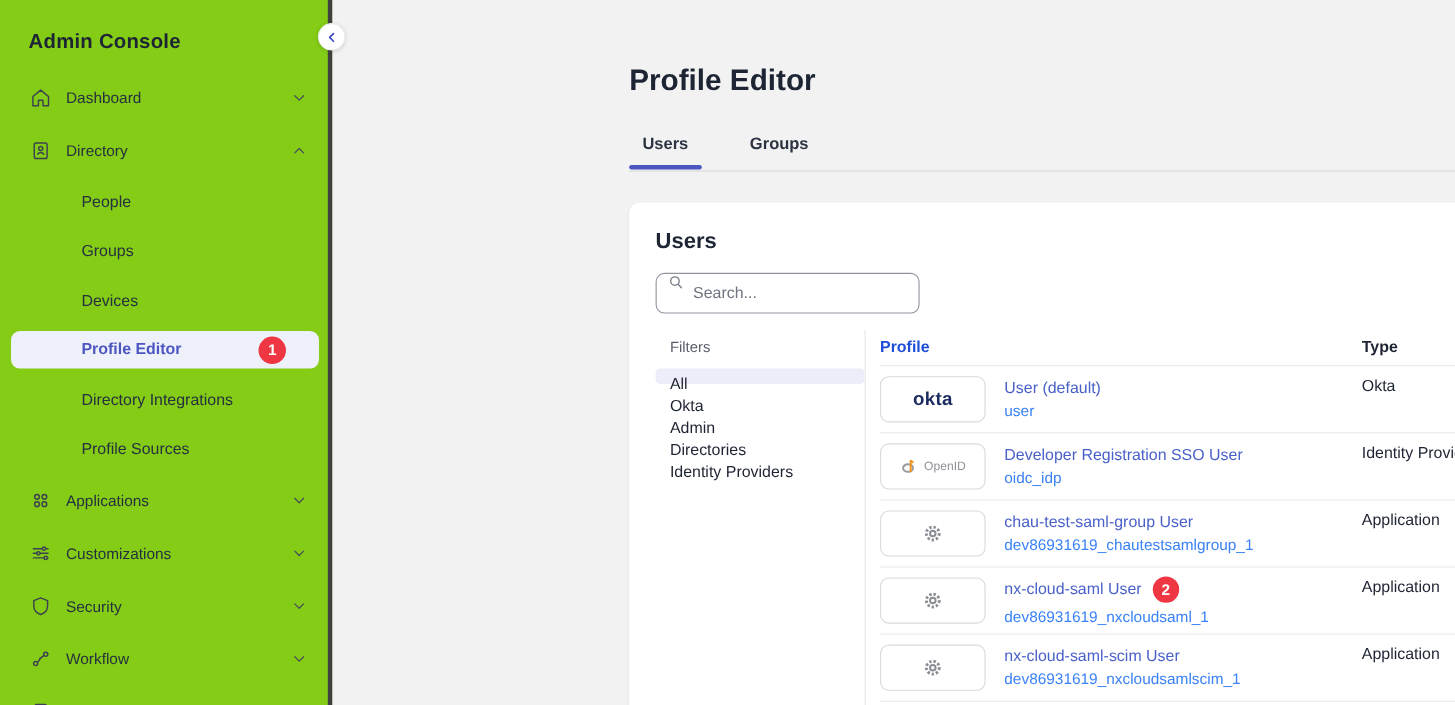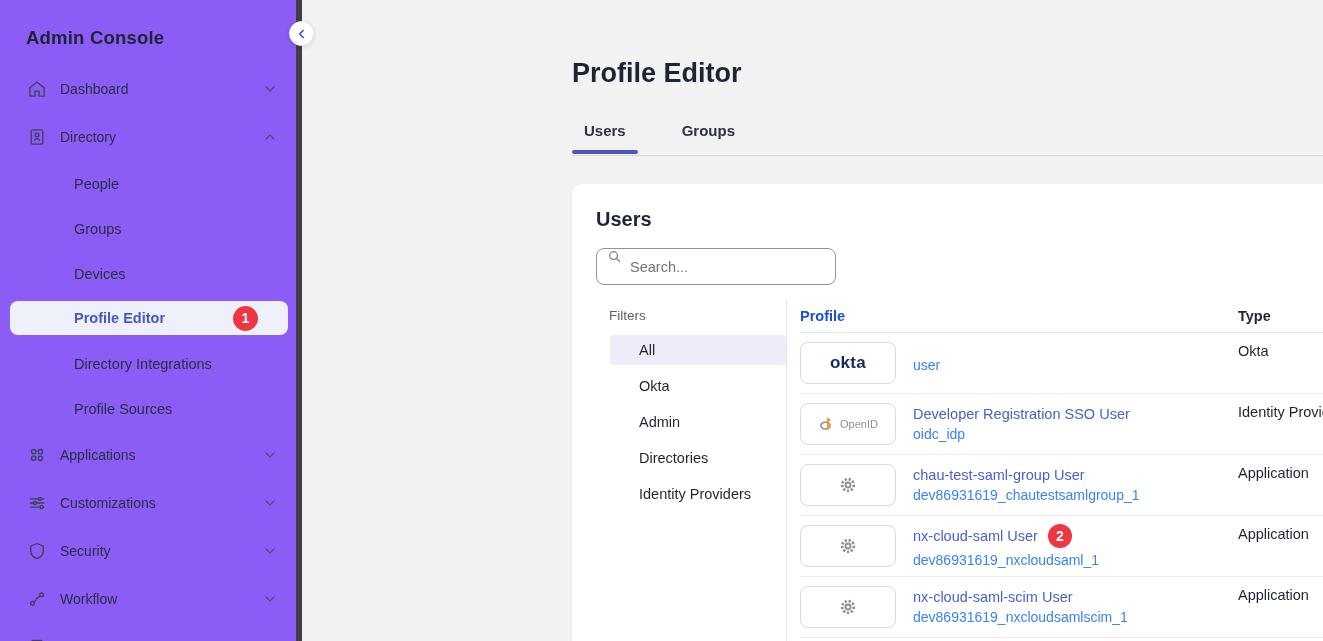--- a/index.html
+++ b/index.html
@@ -8,21 +8,21 @@
     font-family:"Liberation Sans", sans-serif;
     background:#f2f2f3;
     color:#1f2433;
     position:relative;
     overflow:hidden;
   }
 
   
   .sidebar {
     position:absolute; left:0; top:0; bottom:0; width:302px;
-    background:#8b5cf6; border-right:6px solid #404040; z-index:2;
+    background:#84cc16; border-right:4px solid #404040; z-index:2;
   }
   .sidebar-title { padding:27px 0 0 26px; font-size:18.5px; font-weight:700; color:#1d2433; letter-spacing:.2px; }
   .nav { margin-top:16px; padding:0 8px; }
   .nav-item {
     height:48px; display:flex; align-items:center; gap:13px;
     padding:0 10px 0 19px; border-radius:8px; cursor:pointer; font-size:14px; color:#26303f;
   }
   .nav-item .chev { margin-left:auto; display:flex; }
   .nav-sub {
     height:45px; display:flex; align-items:center;
@@ -66,22 +66,22 @@
     border:none; outline:none; flex:1; font-size:14.5px; color:#1f2433;
     font-family:"Liberation Sans", sans-serif; background:transparent;
   }
   .search-box input::placeholder { color:#6e7480; }
 
   .columns { position:absolute; left:0; right:0; top:116px; bottom:0; display:flex; }
   .filters-col { width:215px; flex:0 0 215px; border-right:1px solid #e6e6ea; padding-left:24px; }
   .filters-label { margin-top:8px; padding-left:13px; font-size:13.5px; color:#5a5f6b; }
   .filter-list { margin-top:12px; }
   .filter-item {
-    height:30px; line-height:30px; padding-left:29px; margin-bottom:6px;
-    font-size:14.5px; color:#1f2433; border-radius:4px; cursor:pointer;margin-left:14px;
+    height:14px; line-height:30px; padding-left:13px; margin-bottom:6px;
+    font-size:14.5px; color:#1f2433; border-radius:4px; cursor:pointer;
   }
   .filter-item.selected { background:#ecedf8; }
 
   .table-col { flex:1; padding-left:13px; min-width:0; }
   .t-grid { display:grid; grid-template-columns:96px 308px auto; column-gap:17px; align-items:center; }
   .t-header { height:33px; border-bottom:1px solid #e6e6ea; }
   .t-header .col-profile { grid-column:1 / 3; font-size:14.5px; font-weight:700; color:#1d4ed8; }
   .t-header .col-type { font-size:14.5px; font-weight:700; color:#1f2433; white-space:nowrap; }
   .t-row { height:61px; border-bottom:1px solid #ececf0; }
   .logo-box {
@@ -275,20 +275,23 @@
         <div class="t-grid t-header">
           <div class="col-profile">Profile</div>
           <div class="col-type">Type</div>
         </div>
 
         <div class="t-grid t-row">
           <div class="logo-box">
             <span class="okta-word">okta</span>
           </div>
           <div class="cell-text">
+            <div class="name-line">
+                <a class="row-link">User (default)</a>
+              </div>
             <div class="row-sub">user</div>
           </div>
           <div class="row-type">Okta</div>
         </div>
 
         <div class="t-grid t-row">
           <div class="logo-box">
             <svg width="18" height="18" viewBox="0 0 24 24">
                 <ellipse cx="10" cy="14" rx="6" ry="4.6" fill="none" stroke="#9a9ba0" stroke-width="2.4"></ellipse>
                 <path d="M13.2 19 13.2 5 16.4 7.4" fill="none" stroke="#f0941f" stroke-width="2.4" stroke-linejoin="round"></path>

